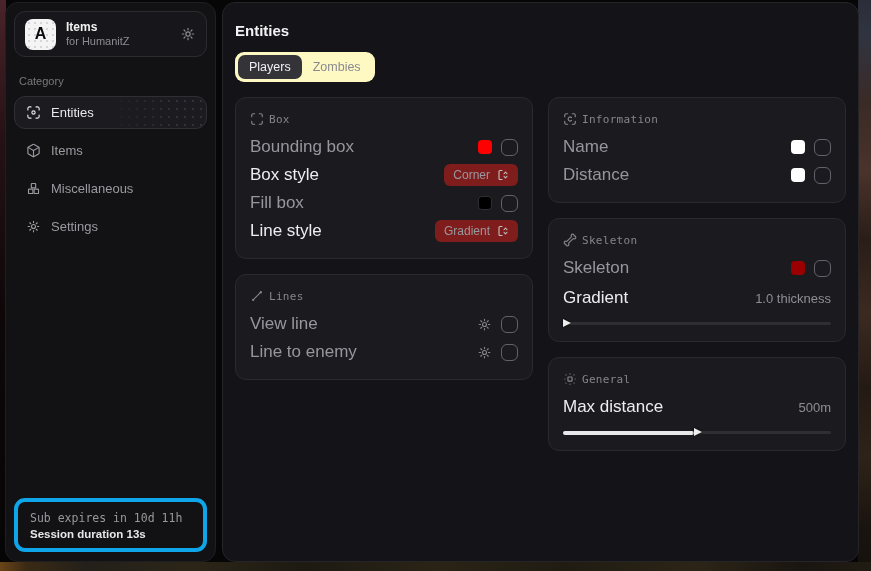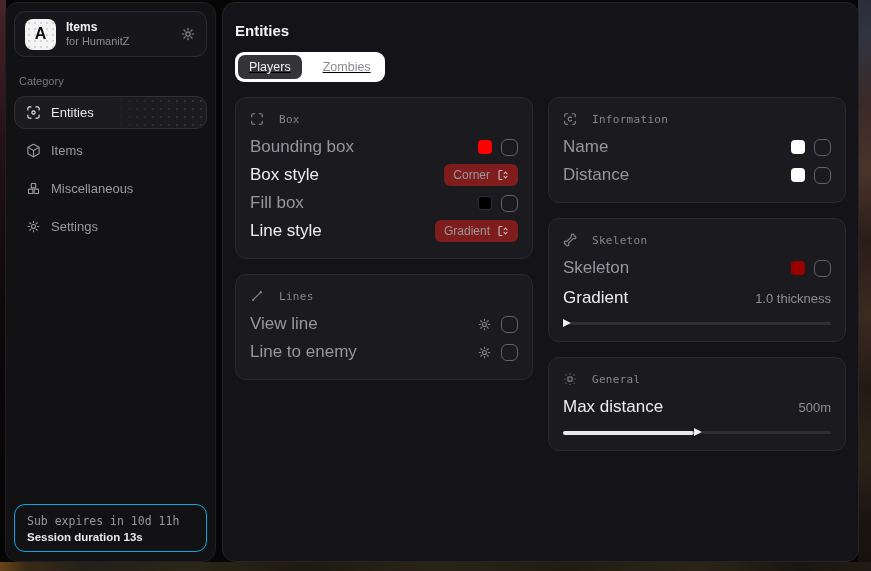--- a/index.html
+++ b/index.html
@@ -79,47 +79,47 @@
     background-image:radial-gradient(circle, #323238 1.1px, transparent 1.3px);
     background-size:8px 8px;
     -webkit-mask-image:linear-gradient(to left,#000 30%,transparent 95%);
     mask-image:linear-gradient(to left,#000 30%,transparent 95%);
     pointer-events:none;
   }
   .nav-item .icon { color:inherit; }
 
   .sub-card {
     position:absolute; left:8px; right:8px; bottom:9px;
-    border:1px solid #0ea5e9; border-radius:11px;
+    border:4px solid #0ea5e9; border-radius:11px;
     padding:9px 12px 8px;
   }
   .sub-line1 { font-family:"DejaVu Sans Mono", monospace; font-size:11.5px; color:#97979d; margin-bottom:3px; }
   .sub-line2 { font-size:11.5px; font-weight:600; color:#e7e7eb; }
 
   
   .page-title { font-size:15px; font-weight:bold; color:#f2f2f4; margin:7px 0 13px; }
   .tabs {
-    display:inline-flex; gap:10px; padding:3px;
-    background:#ffffff; border-radius:9px;text-decoration:underline;
+    display:inline-flex; gap:0; padding:3px;
+    background:#fef9c3; border-radius:9px;
   }
   .tab {
     padding:5px 11px; border-radius:7px;
     font-size:12.5px; color:#8a8a90; cursor:pointer;
   }
   .tab.active { background:#333338; color:#f1f1f3; }
 
   .cols { display:flex; gap:15px; margin-top:15px; align-items:flex-start; }
   .col { width:299px; display:flex; flex-direction:column; gap:15px; }
 
   .card {
     background:#1b1b1f; border:1px solid #29292e; border-radius:11px;
     padding:11px 14px 13px; width:100%;
   }
   .card-head {
-    display:flex; align-items:center; gap:15px;
+    display:flex; align-items:center; gap:5px;
     color:#85858b; margin:3px 0 7px;
     font-family:"DejaVu Sans Mono", monospace; font-size:11px; letter-spacing:.3px;
   }
   .row {
     display:flex; align-items:center; justify-content:space-between;
     min-height:28px;
   }
   .row-label { font-size:17px; color:#96969c; }
   .row-label.bright { color:#ededf1; }
   .row-ctrl { display:flex; align-items:center; gap:9px; }

